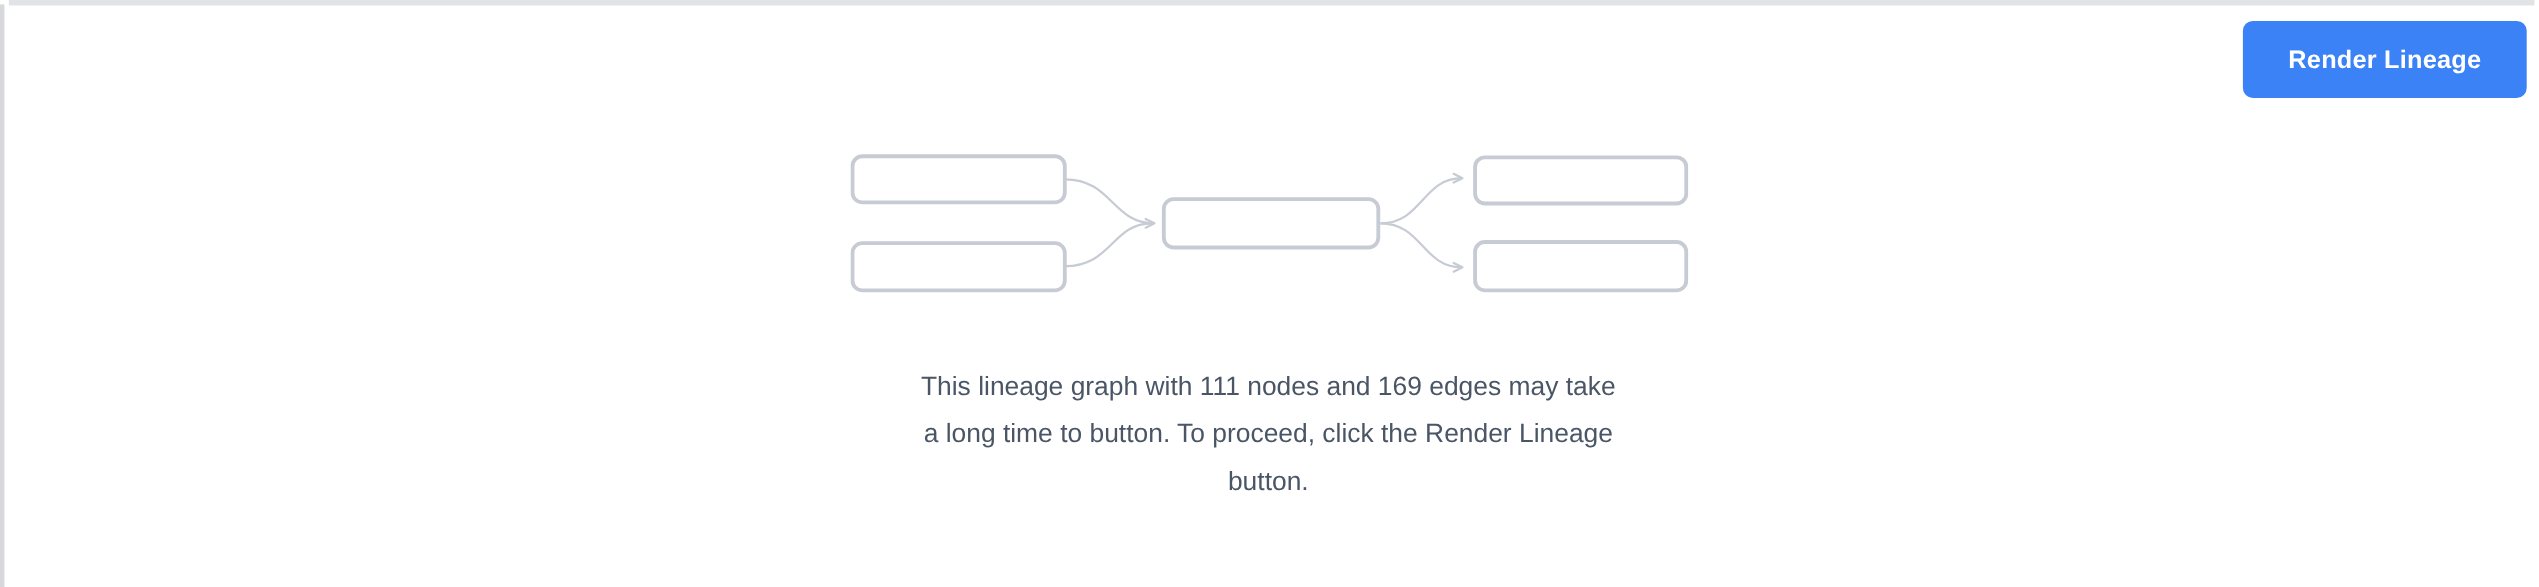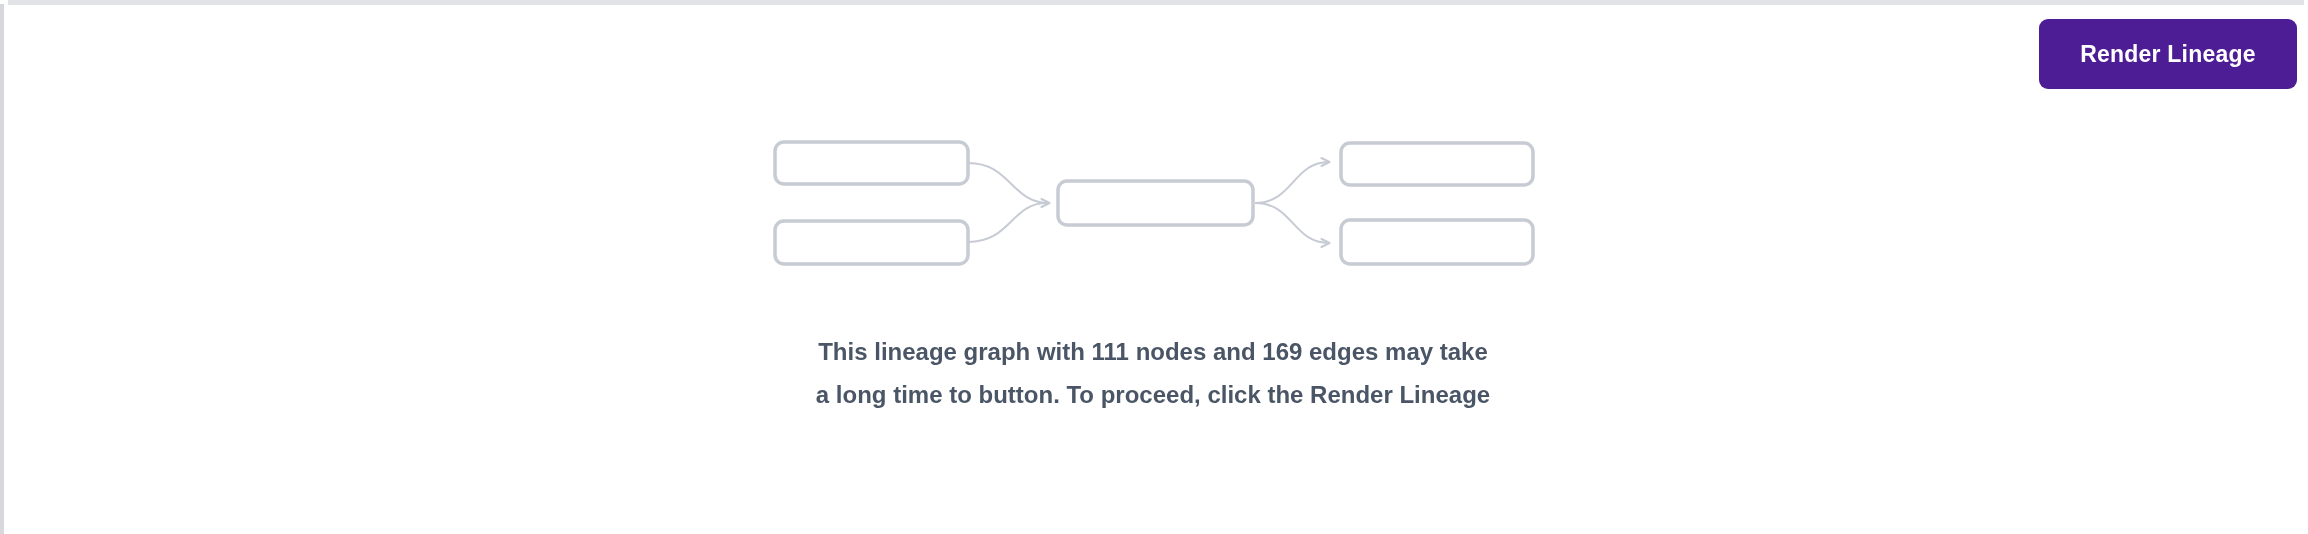--- a/index.html
+++ b/index.html
@@ -29,21 +29,21 @@
     bottom: 0;
     width: 4px;
     background: #d7d8db;
   }
   .render-btn {
     position: absolute;
     left: 2039px;
     top: 19px;
     width: 258px;
     height: 70px;
-    background: #4c1d95;
+    background: #3b82f6;
     border: none;
     border-radius: 9px;
     color: #ffffff;
     font-family: "Liberation Sans", sans-serif;
     font-weight: 700;
     font-size: 23px;
     letter-spacing: 0.2px;
     cursor: pointer;
     display: flex;
     align-items: center;
@@ -56,21 +56,21 @@
     width: 762px;
     height: 130px;
   }
   .message {
     position: absolute;
     left: 753px;
     top: 330px;
     width: 800px;
     text-align: center;
     color: #4a5566;
-    font-weight: 700;
+    font-weight: 400;
     font-size: 24px;
     line-height: 43px;
   }
   .message .line {
     white-space: nowrap;
   }
 </style>
 </head>
 <body>
 
@@ -96,13 +96,14 @@
     <rect x="2" y="83" width="193" height="43" rx="9" fill="#ffffff" stroke="#c6cbd4" stroke-width="3.5"></rect>
     <rect x="285" y="43" width="195" height="44" rx="9" fill="#ffffff" stroke="#c6cbd4" stroke-width="3.5"></rect>
     <rect x="568" y="5" width="192" height="42" rx="9" fill="#ffffff" stroke="#c6cbd4" stroke-width="3.5"></rect>
     <rect x="568" y="82" width="192" height="44" rx="9" fill="#ffffff" stroke="#c6cbd4" stroke-width="3.5"></rect>
   </svg>
 </div>
 
 <div class="message">
   <div class="line">This lineage graph with 111 nodes and 169 edges may take</div>
   <div class="line">a long time to button. To proceed, click the Render Lineage</div>
+  <div class="line">button.</div>
 </div>
 
 </body></html>

